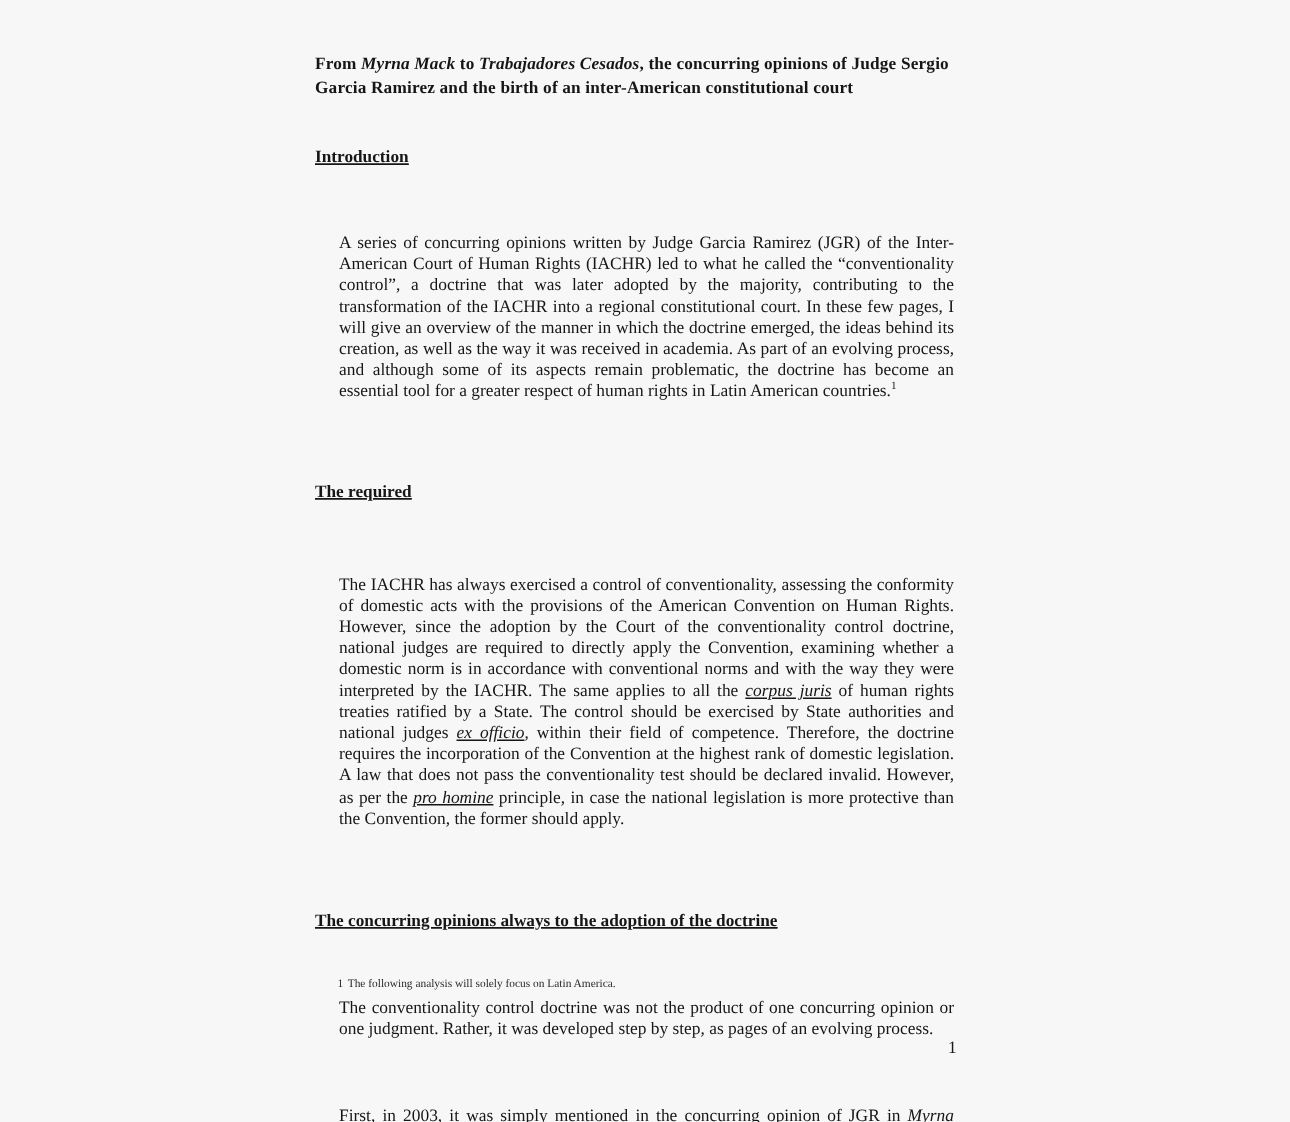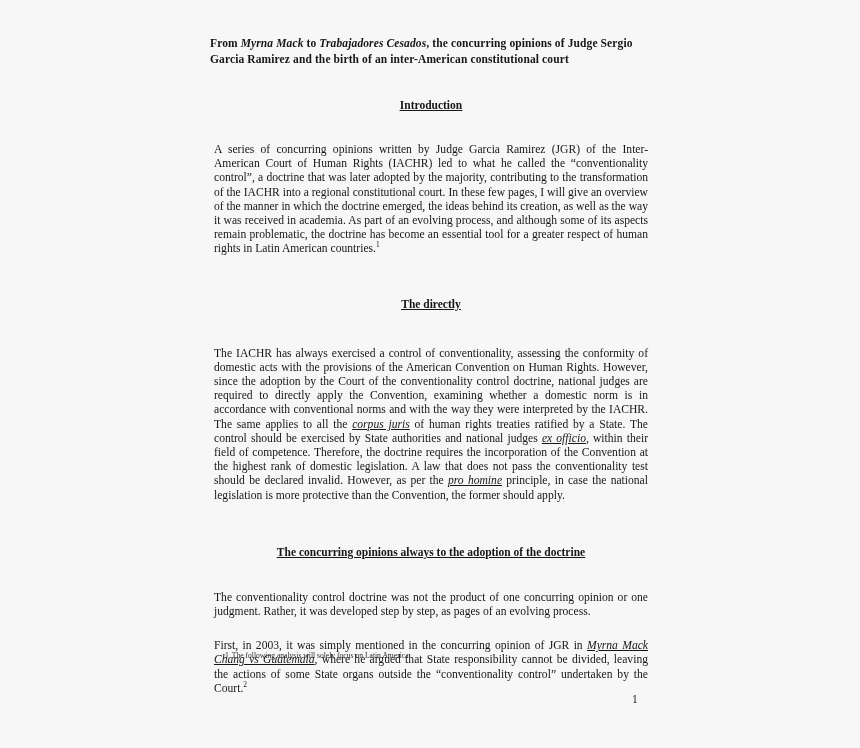--- a/index.html
+++ b/index.html
@@ -36,33 +36,33 @@
     text-align: left;
     letter-spacing: 0.01em;
     margin: 0;
   }
   .doc-title .it {
     font-style: italic;
   }
   .heading {
     font-size: 11.5px;
     font-weight: bold;
-    text-align: center;
+    text-align: left;
     margin: 0;
     line-height: 14px;
     text-decoration: underline;
   }
   .heading span.u {
     text-decoration: underline;
   }
   p.body-par {
     font-size: 11.6px;
     line-height: 14.2px;
     text-align: justify;
-    margin: 4px;
+    margin: 16px;
     hyphens: none;
   }
   p.body-par .it {
     font-style: italic;
     text-decoration: underline;
   }
   sup.fn {
     font-size: 7.4px;
     vertical-align: super;
     line-height: 0;
@@ -113,21 +113,21 @@
     <div class="spacer-title-h1"></div>
 
     <p class="heading"><span class="u">Introduction </span></p>
 
     <div class="spacer-h1-p1"></div>
 
     <p class="body-par"><span>A series of concurring opinions written by Judge Garcia Ramirez (JGR) of the Inter-American Court of Human Rights (IACHR) led to what he called the “conventionality control”, a doctrine that was later adopted by the majority, contributing to the transformation of the IACHR into a regional constitutional court. In these few pages, I will give an overview of the manner in which the doctrine emerged, the ideas behind its creation, as well as the way it was received in academia. As part of an evolving process, and although some of its aspects remain problematic, the doctrine has become an essential tool for a greater respect of human rights in Latin American countries.</span><sup class="fn">1</sup></p>
 
     <div class="spacer-p1-h2"></div>
 
-    <p class="heading"><span class="u">The directly</span></p>
+    <p class="heading"><span class="u">The required</span></p>
 
     <div class="spacer-h2-p2"></div>
 
     <p class="body-par"><span>The IACHR has always exercised a control of conventionality, assessing the conformity of domestic acts with the provisions of the American Convention on Human Rights. However, since the adoption by the Court of the conventionality control doctrine, national judges are required to directly apply the Convention, examining whether a domestic norm is in accordance with conventional norms and with the way they were interpreted by the IACHR. The same applies to all the </span><span class="it">corpus juris</span><span> of human rights treaties ratified by a State. The control should be exercised by State authorities and national judges </span><span class="it">ex officio</span><span>, within their field of competence. Therefore, the doctrine requires the incorporation of the Convention at the highest rank of domestic legislation. A law that does not pass the conventionality test should be declared invalid. However, as per the </span><span class="it">pro homine</span><span> principle, in case the national legislation is more protective than the Convention, the former should apply.</span></p>
 
     <div class="spacer-p2-h3"></div>
 
     <p class="heading"><span class="u">The concurring opinions always to the adoption of the doctrine </span></p>
 
     <div class="spacer-h3-p3"></div>

